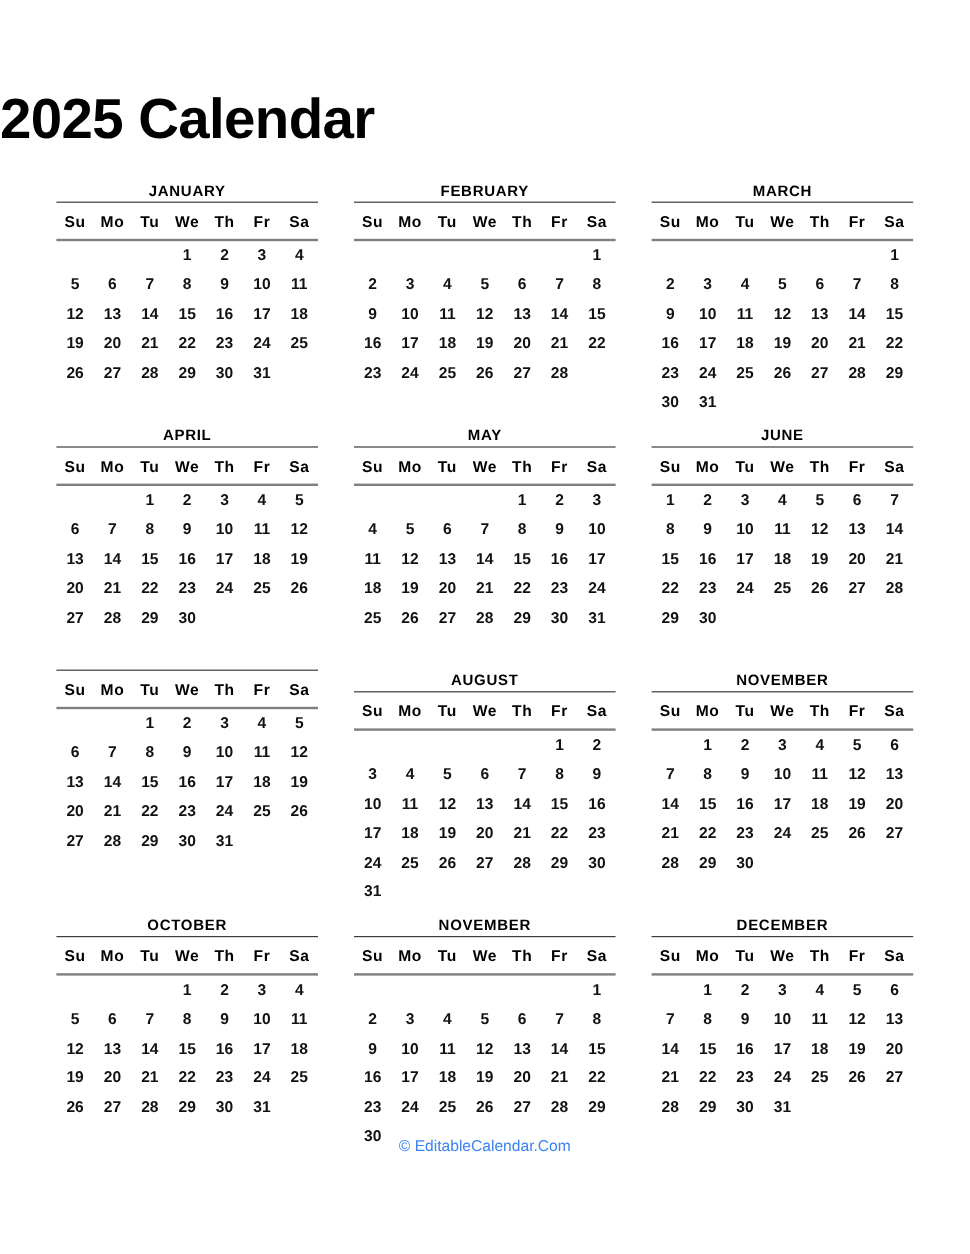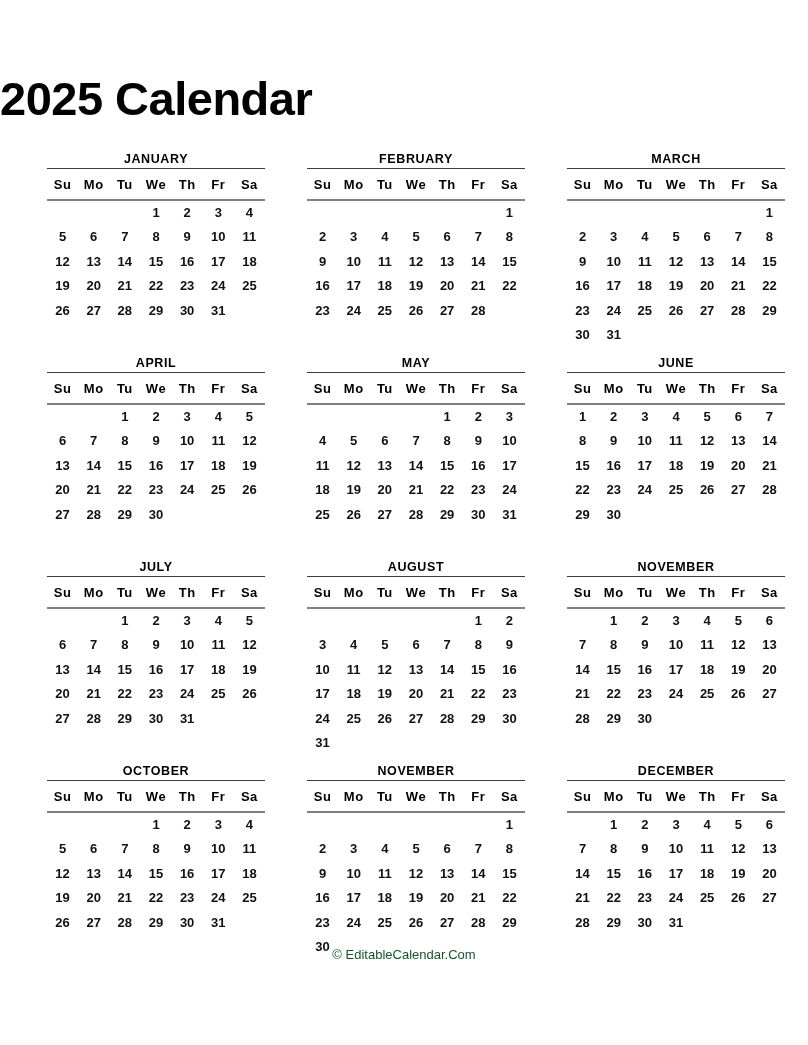--- a/index.html
+++ b/index.html
@@ -17,21 +17,21 @@
     line-height: 54px;
     font-weight: bold;
     letter-spacing: -0.5px;
   }
   .months-grid {
     position: absolute;
     top: 150px; left: 47px;
     width: 714px;
     display: grid;
     grid-template-columns: repeat(3, 218px);
-    column-gap: 42px;
+    column-gap: 30px;
     grid-auto-rows: 204px;
   }
   .month { width: 218px; }
   .month-name {
     text-align: center;
     font-size: 12.5px;
     font-weight: bold;
     letter-spacing: 0.6px;
     height: 18px;
     line-height: 18px;
@@ -61,21 +61,21 @@
     font-weight: bold;
     line-height: 24.4px;
     color: #111111;
   }
   .page-footer {
     position: absolute;
     top: 947px; left: 0;
     width: 100%;
     text-align: center;
     font-size: 13px;
-    color: #14532d;
+    color: #3b82f6;
   }
 </style>
 </head>
 <body>
 
 <h1 class="page-title">2025 Calendar</h1>
 
 <div class="months-grid" id="months-grid">
     <div class="month">
     <div class="month-name">JANUARY</div>
@@ -434,21 +434,20 @@
           <span class="day-cell">30</span>
           <span class="day-cell"></span>
           <span class="day-cell"></span>
           <span class="day-cell"></span>
           <span class="day-cell"></span>
           <span class="day-cell"></span>
         </div>
       </div>
   </div>
     <div class="month">
-    <div class="month-name">JULY</div>
     <div class="dow-row">
         <span class="dow">Su</span>
         <span class="dow">Mo</span>
         <span class="dow">Tu</span>
         <span class="dow">We</span>
         <span class="dow">Th</span>
         <span class="dow">Fr</span>
         <span class="dow">Sa</span>
       </div>
     <div>

